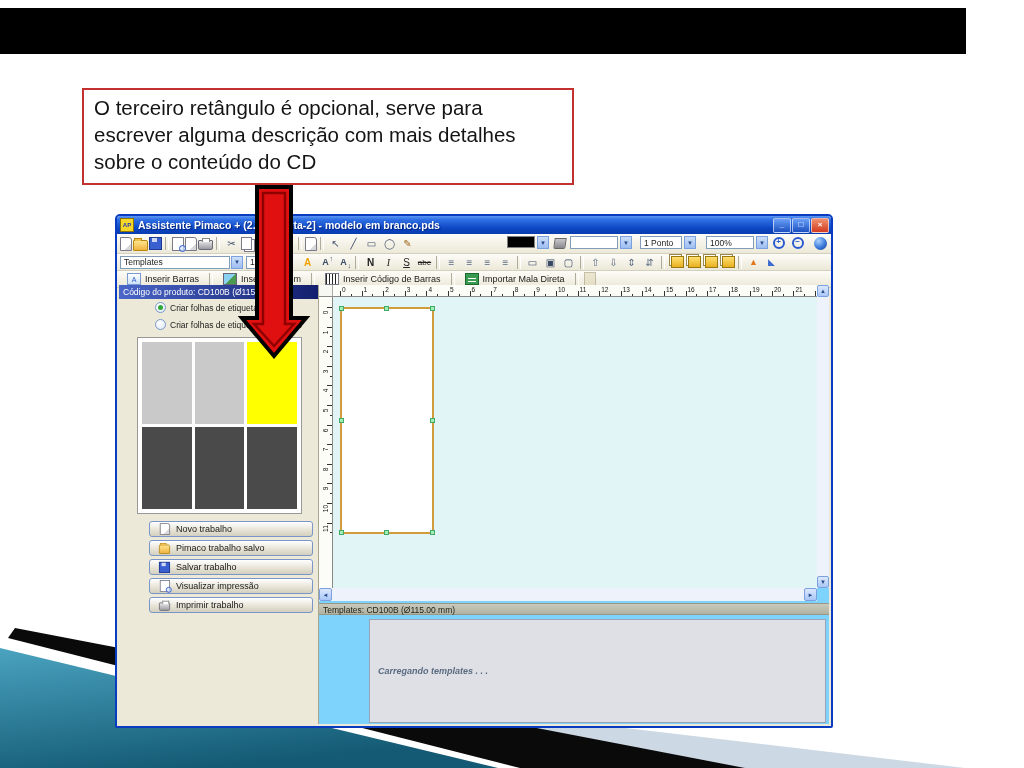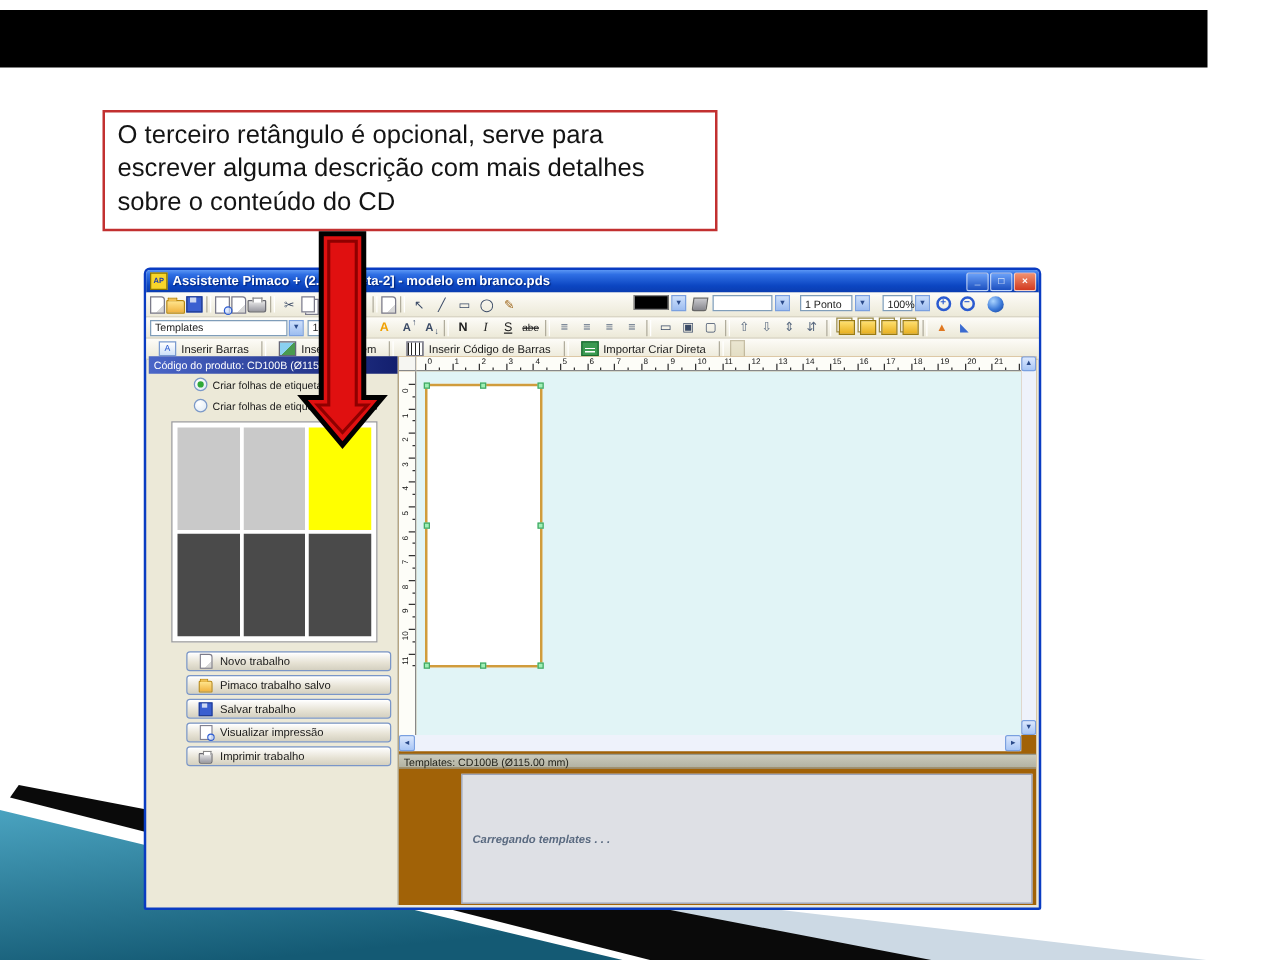--- a/index.html
+++ b/index.html
@@ -105,21 +105,21 @@
     box-sizing:border-box;padding:4px;display:grid;grid-template-columns:1fr 1fr 1fr;grid-template-rows:1fr 1fr;gap:3px;}
   .cell-top{background:#c9c9c9;}
   .cell-hl{background:#ffff00;}
   .cell-bot{background:#4a4a4a;}
   .side-buttons{position:absolute;left:30px;top:236px;width:164px;display:flex;flex-direction:column;gap:3px;}
   .xp-btn{height:14px;border:1px solid #7a96c8;border-radius:3px;background:linear-gradient(180deg,#fff,#e6e2d4 60%,#d4d0c0);
     display:flex;align-items:center;gap:5px;padding:0 0 0 8px;font-size:9px;color:#1a1a1a;box-shadow:inset 0 1px 0 #fff;}
   .xp-btn .ic{transform:scale(.85);width:13px;height:12px;}
 
   
-  .canvas-area{flex:1;position:relative;background:#a16207;overflow:hidden;}
+  .canvas-area{flex:1;position:relative;background:#7dd3fc;overflow:hidden;}
   .ruler-corner{position:absolute;left:0;top:0;width:14px;height:12px;background:#f6f6f2;border-right:1px solid #aaa;border-bottom:1px solid #888;box-sizing:border-box;}
   .hruler{position:absolute;left:14px;top:0;right:12px;height:12px;background:#fdfdf8;border-bottom:1px solid #888;
     display:flex;padding-left:7px;overflow:hidden;box-sizing:border-box;}
   .hr-cell{position:relative;width:19.6px;flex:none;font-size:6.5px;color:#111;padding-left:2px;line-height:9px;}
   .hr-cell::before{content:"";position:absolute;left:0;bottom:0;width:1px;height:5px;background:#333;}
   .hr-cell::after{content:"";position:absolute;left:50%;bottom:0;width:1px;height:2.5px;background:#333;}
   .vruler{position:absolute;left:0;top:12px;width:14px;height:291px;background:#fdfdf8;border-right:1px solid #888;
     display:flex;flex-direction:column;padding-top:10px;overflow:hidden;box-sizing:border-box;}
   .vr-cell{position:relative;height:19.6px;flex:none;font-size:6.5px;color:#111;}
   .vr-cell span{position:absolute;left:2px;top:2px;transform:rotate(-90deg);transform-origin:center;display:block;width:8px;text-align:center;}
@@ -204,21 +204,21 @@
   <div style="position:absolute;top:20px;left:390px;display:flex;align-items:flex-start;gap:2px;z-index:2;">
     <span class="swatch-black"></span>
       <span class="dd-caret">▼</span>
     <span class="ic">
         <span class="ic-bucket"></span>
       </span>
     <span class="dd" style="width:48px;"></span>
       <span class="dd-caret">▼</span>
     <span class="dd" style="width:42px;margin-left:6px;">1 Ponto</span>
       <span class="dd-caret">▼</span>
-    <span class="dd" style="width:24px;margin-left:8px;">100%</span>
+    <span class="dd" style="width:48px;margin-left:8px;">100%</span>
       <span class="dd-caret">▼</span>
     <span class="ic ic-zoomin"></span>
     <span class="ic ic-zoomout"></span>
     <span class="ic" style="margin-left:4px;">
         <span class="ic-globe"></span>
       </span>
   </div>
 
   <div class="trow trow2">
     <span class="dd" style="width:110px;">Templates</span>
@@ -248,21 +248,21 @@
           <span class="ic ic-sep"></span>
         </span><span style="display:contents;">
           <span class="insert-btn">
             <span class="ic-insbar"></span>
             <span>Inserir Código de Barras</span>
           </span>
           <span class="ic ic-sep"></span>
         </span><span style="display:contents;">
           <span class="insert-btn">
             <span class="ic-insmala"></span>
-            <span>Importar Criar Direta</span>
+            <span>Importar Mala Direta</span>
           </span>
           <span class="ic ic-sep"></span>
         </span></span>
     <span class="ic">
         <span class="ic-paste" style="opacity:.45;"></span>
       </span>
   </div>
 
   <div class="win-body">
     <div class="sidebar">

